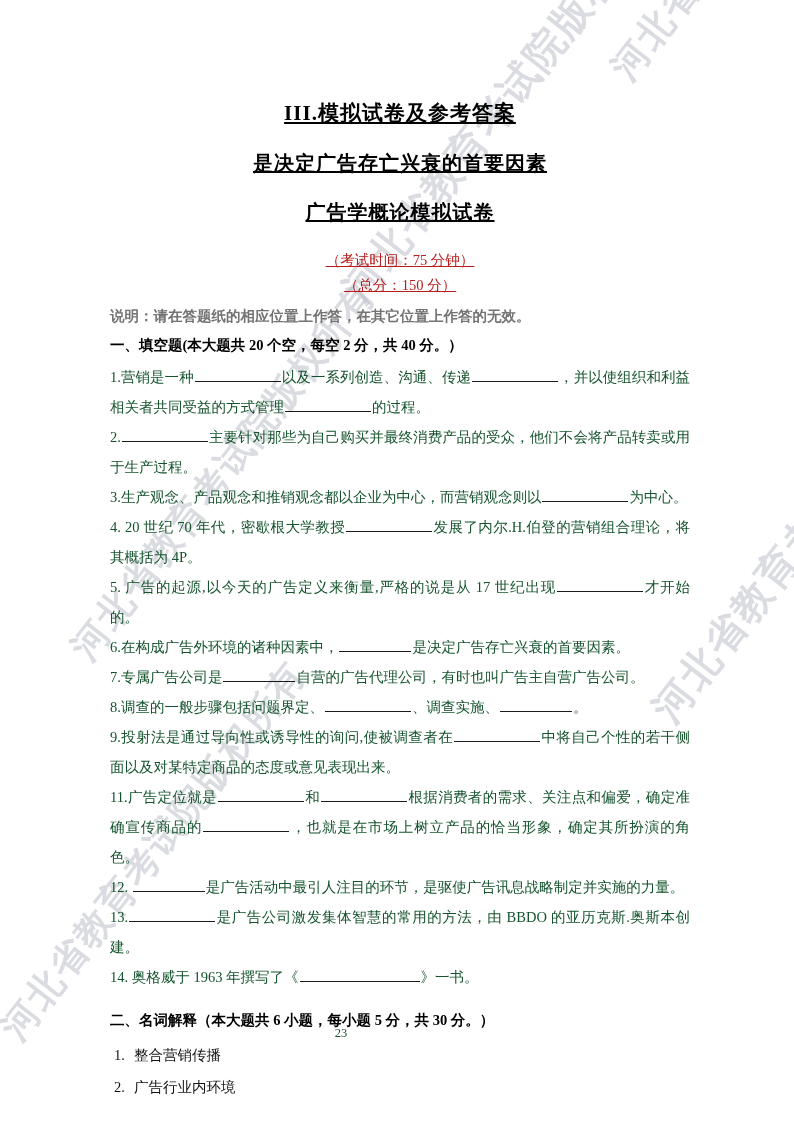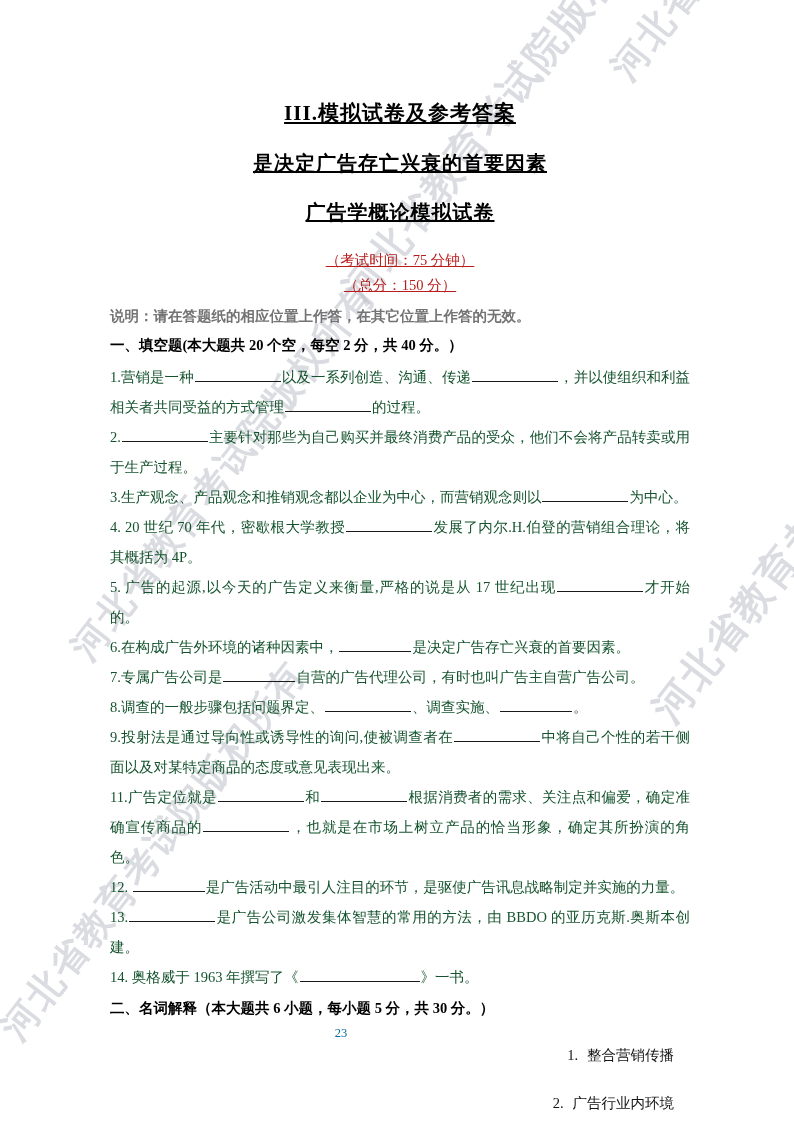--- a/index.html
+++ b/index.html
@@ -101,21 +101,21 @@
     color: #737373;
   }
   .section-heading {
     font-size: 14.5px;
     font-weight: 700;
     line-height: 29px;
     margin-bottom: 2px;
     color: #000;
   }
   .section-heading.second {
-    margin-top: 2px;
+    margin-top: 14px;
     margin-bottom: 4px;
   }
 
   .q {
     font-size: 14.5px;
     line-height: 30px;
     margin: 0;
     text-align: justify;
     text-justify: inter-ideograph;
     color: #14532d;
@@ -128,36 +128,35 @@
     height: 1.05em;
     margin: 0 1px;
   }
   .b-md { width: 72px; }
   .b-lg { width: 86px; }
   .b-xl { width: 120px; }
 
   .term-item {
     font-size: 14.5px;
     line-height: 32px;
-    margin: 16px;
+    margin: 0;
     padding-left: 4px;
     color: #141414;
-    text-align: right;
   }
   .term-num { margin-right: 9px; }
 
   #page-number {
     position: absolute;
     z-index: 3;
     left: 0;
     width: 682px;
     top: 1026px;
     text-align: center;
     font-size: 12.5px;
-    color: #0369a1;
+    color: #14532d;
     font-family: "Liberation Serif", serif;
   }
 </style>
 </head>
 <body>
 
 <div id="page">
 
   <div id="watermark-layer">
     <div class="wm wm-a" style="left:330px; top:280px;">河北省教育考试院版权所有</div>

